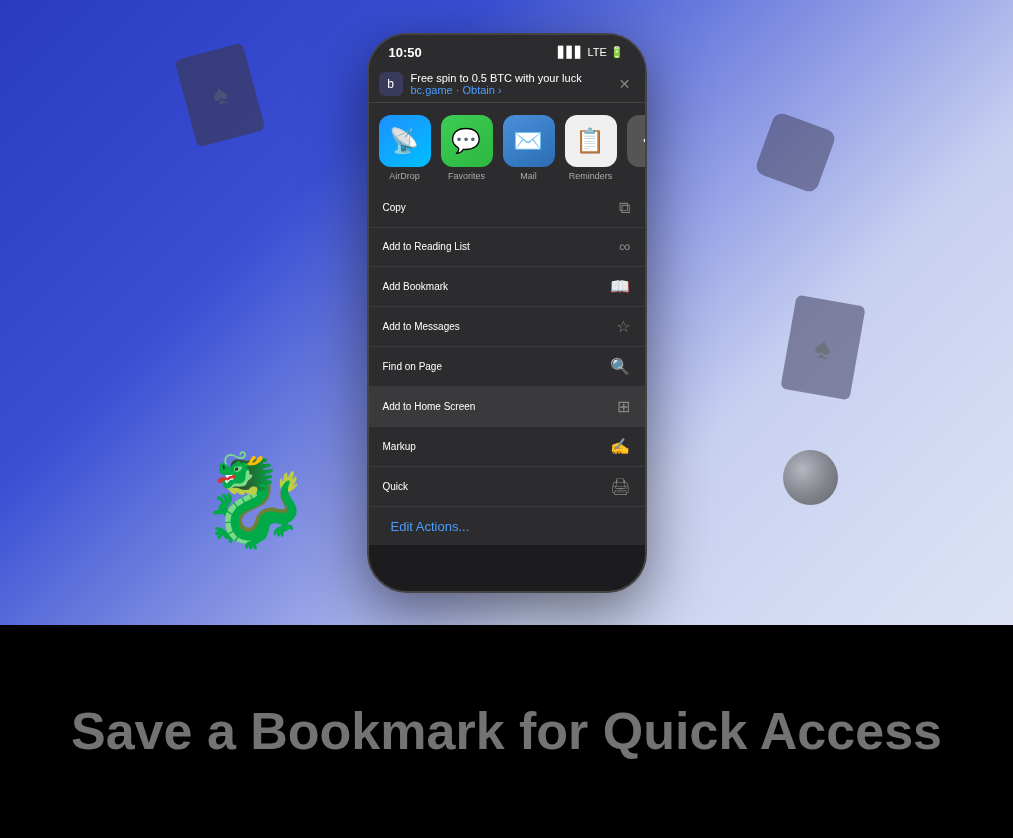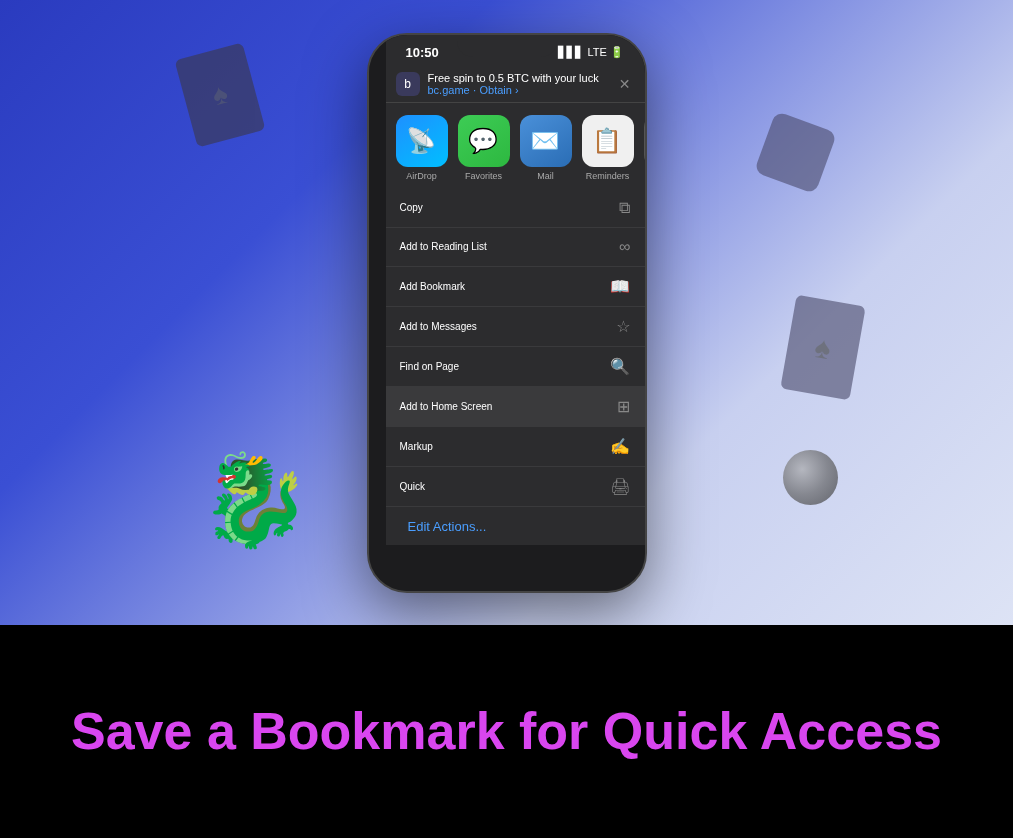--- a/index.html
+++ b/index.html
@@ -115,21 +115,20 @@
       border: 2px solid #444;
     }
 
     .phone-screen {
       width: 100%;
       height: 100%;
       background: #1c1c1e;
       border-radius: 32px;
       overflow: hidden;
       position: relative;
-      padding-left: 17px;
     }
 
     
     .status-bar {
       display: flex;
       justify-content: space-between;
       align-items: center;
       padding: 10px 20px 6px;
       background: #2c2c2e;
     }
@@ -300,21 +299,21 @@
       background: #000000;
       display: flex;
       align-items: center;
       justify-content: center;
       padding: 20px 60px;
     }
 
     .caption-text {
       font-size: 52px;
       font-weight: 800;
-      color: #d946ef;
+      color: #737373;
       text-align: center;
       line-height: 1.2;
     }
   </style>
 </head>
 <body>
 
 <div class="main-area">
 
   <div class="bg-card-left"></div>

